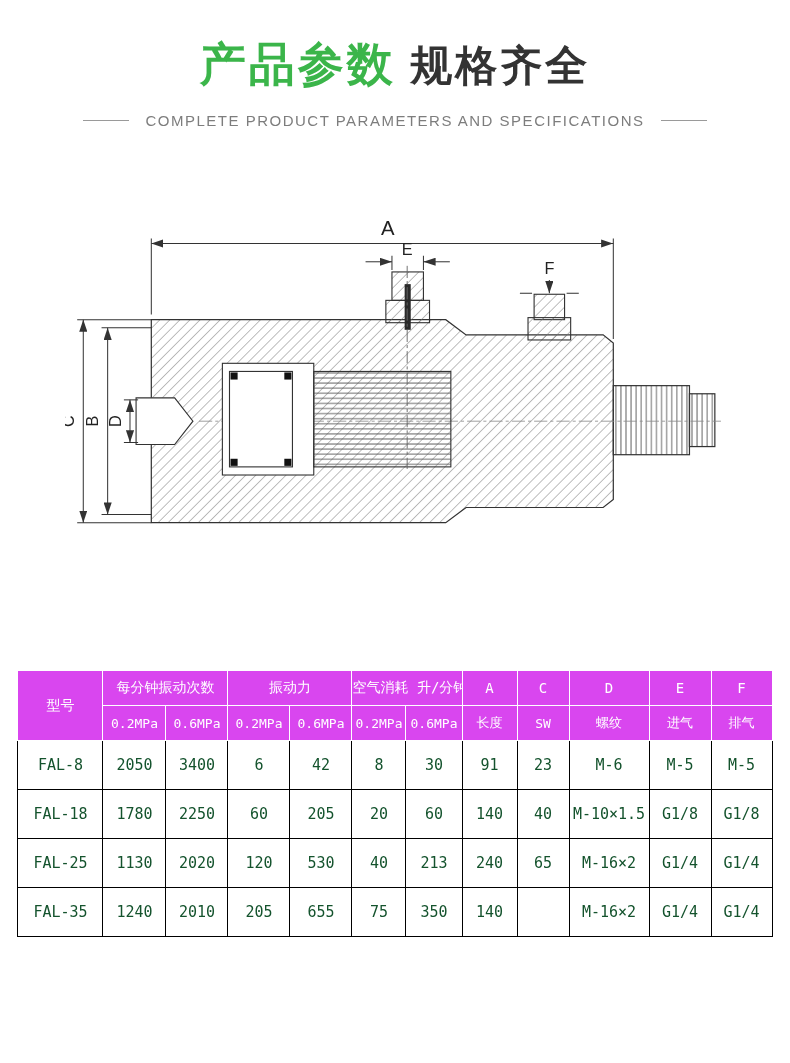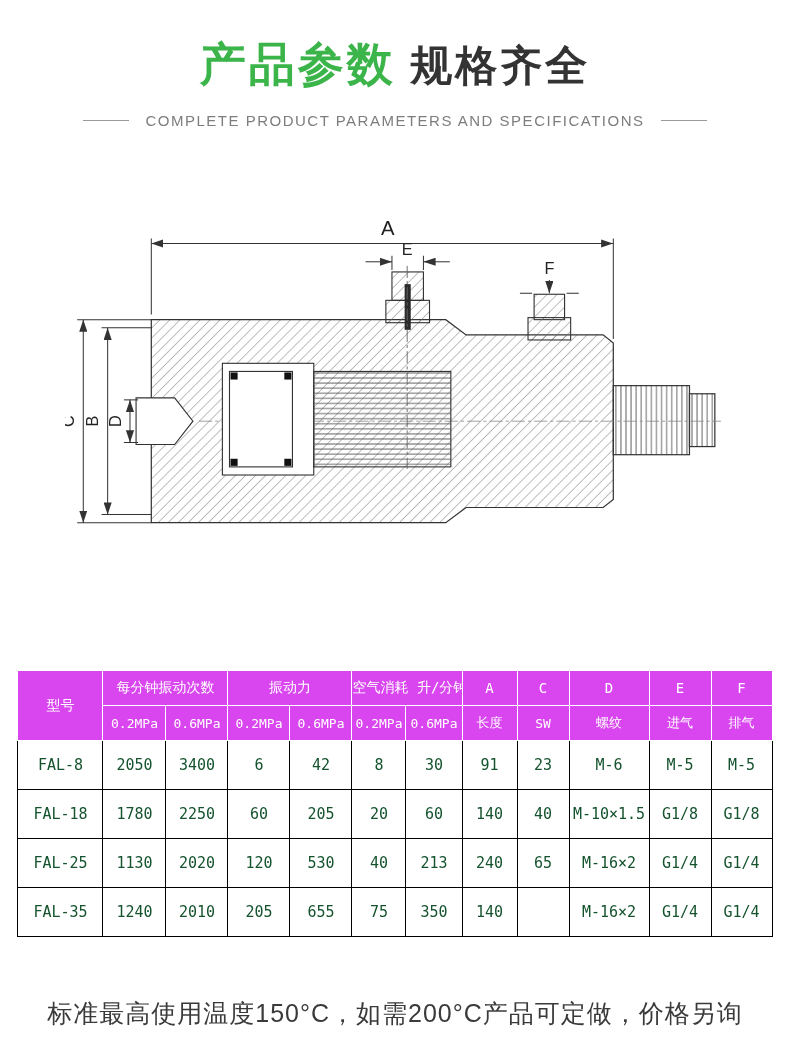--- a/index.html
+++ b/index.html
@@ -259,15 +259,14 @@
         <td>350</td>
         <td>140</td>
         <td></td>
         <td>M-16×2</td>
         <td>G1/4</td>
         <td>G1/4</td>
       </tr>
     </tbody>
   </table>
 
-  <div class="footer-note">标准最高使用温度150°C，如需200°C产品可定做，价格另询</div>
 
 </div>
 
 </body></html>

